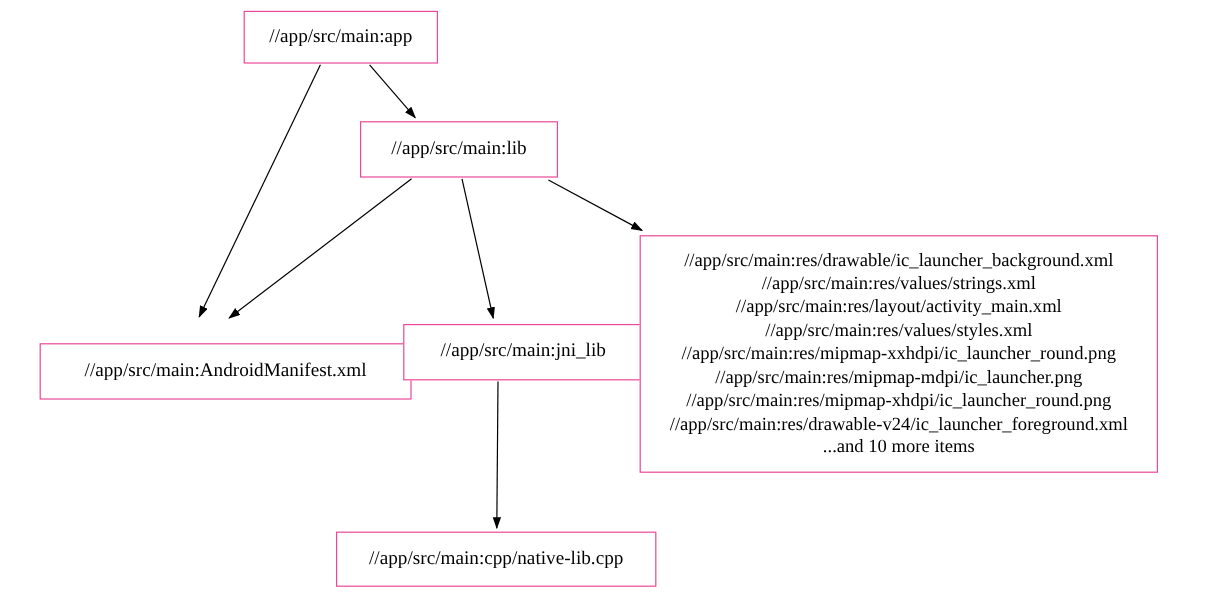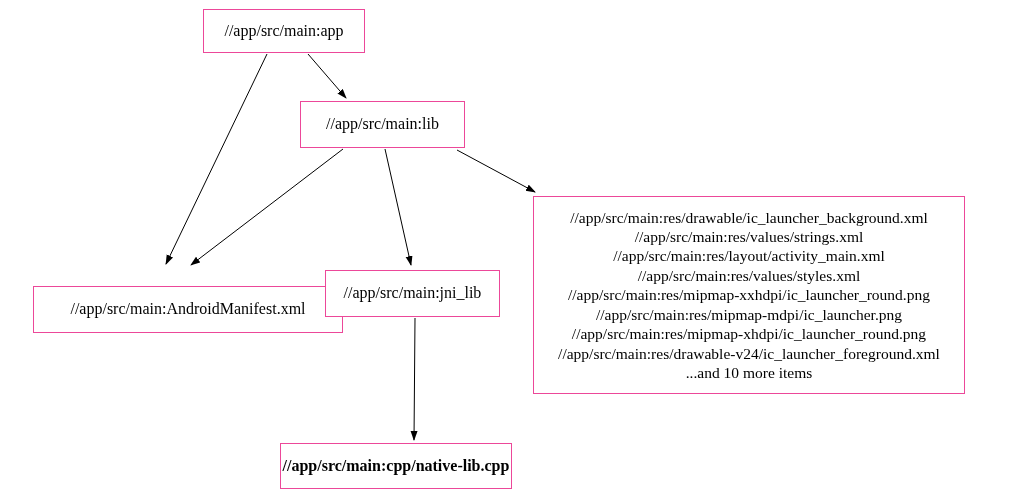--- a/index.html
+++ b/index.html
@@ -65,33 +65,33 @@
   </div>
 
   <div class="node" style="left:300px; top:101px; width:165px; height:47px;">
     <span>//app/src/main:lib</span>
   </div>
 
   <div class="node" style="left:5px; top:286px; width:310px; height:47px;margin-left:28px;">
     <span>//app/src/main:AndroidManifest.xml</span>
   </div>
 
-  <div class="node" style="left:325px; top:270px; width:175px; height:47px;">
+  <div class="node" style="left:336px; top:270px; width:200px; height:47px;">
     <span>//app/src/main:jni_lib</span>
   </div>
 
   <div class="node multiline" style="left:533px; top:196px; width:432px; height:198px;">
     <div class="resline">//app/src/main:res/drawable/ic_launcher_background.xml</div>
     <div class="resline">//app/src/main:res/values/strings.xml</div>
     <div class="resline">//app/src/main:res/layout/activity_main.xml</div>
     <div class="resline">//app/src/main:res/values/styles.xml</div>
     <div class="resline">//app/src/main:res/mipmap-xxhdpi/ic_launcher_round.png</div>
     <div class="resline">//app/src/main:res/mipmap-mdpi/ic_launcher.png</div>
     <div class="resline">//app/src/main:res/mipmap-xhdpi/ic_launcher_round.png</div>
     <div class="resline">//app/src/main:res/drawable-v24/ic_launcher_foreground.xml</div>
     <div class="resline">...and 10 more items</div>
   </div>
 
-  <div class="node" style="left:280px; top:443px; width:232px; height:46px;font-weight:bold;">
+  <div class="node" style="left:280px; top:443px; width:267px; height:46px;">
     <span>//app/src/main:cpp/native-lib.cpp</span>
   </div>
 
 </div>
 
 </body></html>

